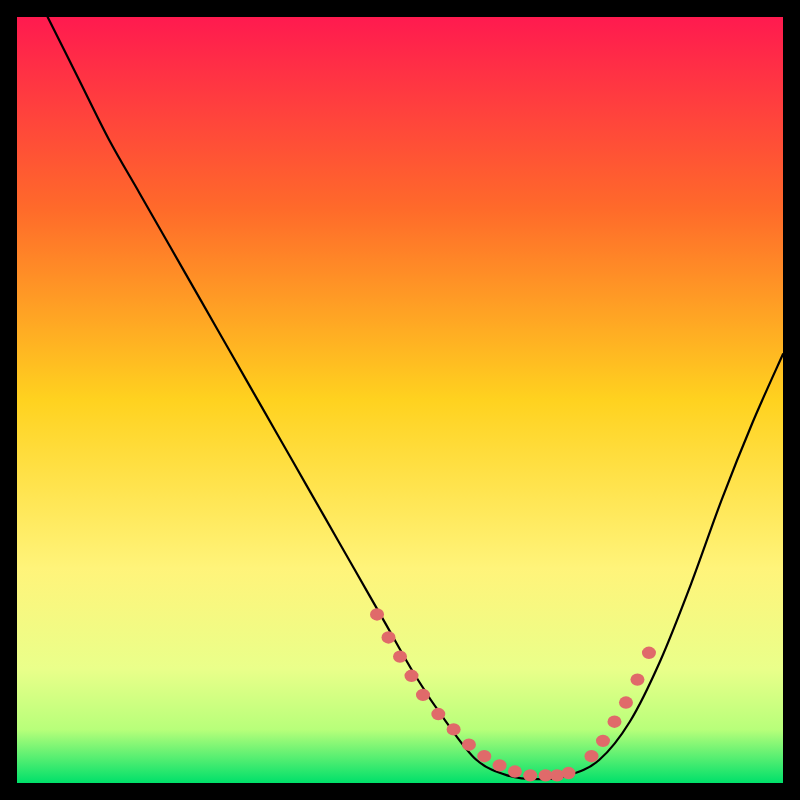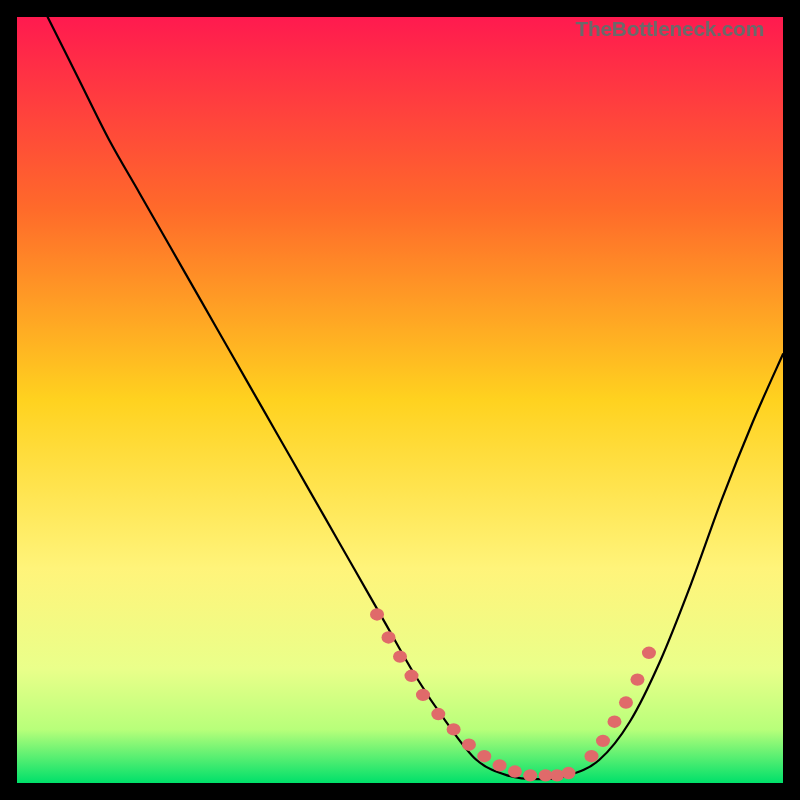--- a/index.html
+++ b/index.html
@@ -84,14 +84,13 @@
         <ellipse cx="551.52" cy="756.04" rx="7" ry="6.2" fill="#e06a6a"></ellipse>
         <ellipse cx="574.50" cy="739.19" rx="7" ry="6.2" fill="#e06a6a"></ellipse>
         <ellipse cx="585.99" cy="723.87" rx="7" ry="6.2" fill="#e06a6a"></ellipse>
         <ellipse cx="597.48" cy="704.72" rx="7" ry="6.2" fill="#e06a6a"></ellipse>
         <ellipse cx="608.97" cy="685.57" rx="7" ry="6.2" fill="#e06a6a"></ellipse>
         <ellipse cx="620.46" cy="662.59" rx="7" ry="6.2" fill="#e06a6a"></ellipse>
         <ellipse cx="631.95" cy="635.78" rx="7" ry="6.2" fill="#e06a6a"></ellipse>
       </g>
   </svg>
 
-  <div class="watermark">TheBottleneck.com</div>
 </div>
 
 </body></html>

